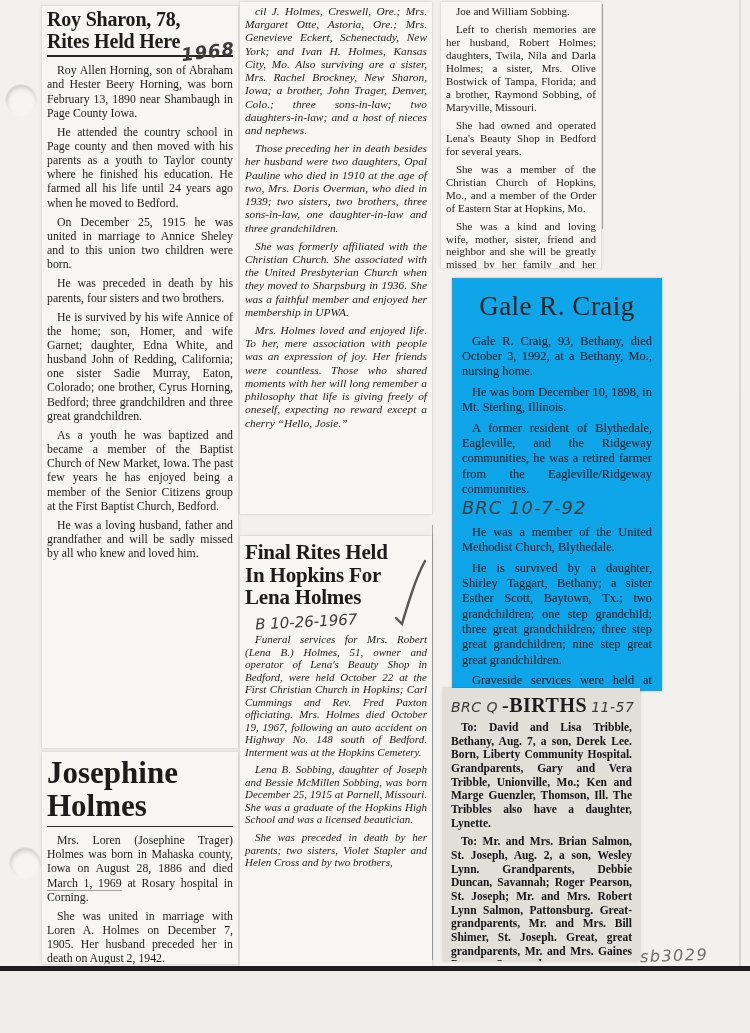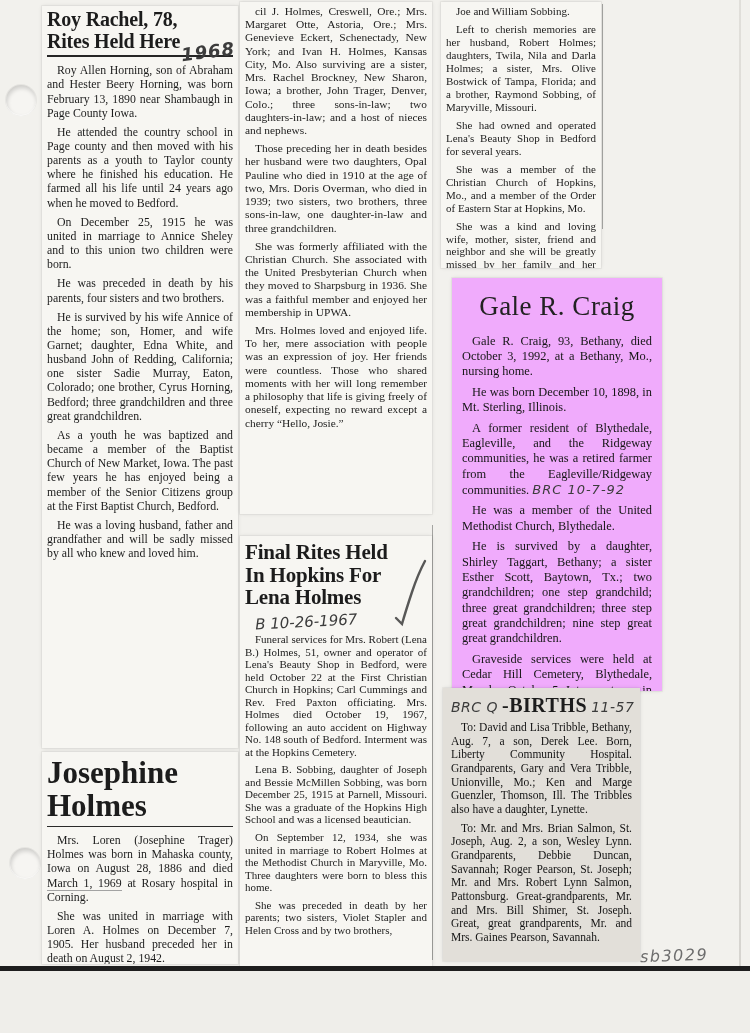--- a/index.html
+++ b/index.html
@@ -8,21 +8,21 @@
     background:#f2f1ed;overflow:hidden;
     font-family:"Liberation Serif",serif;color:#1c1c1c;
   }
   .clip{
     position:absolute;background:#f7f6f2;
     box-shadow:0 0 4px rgba(0,0,0,.10), 0 0 0 1px rgba(0,0,0,.03);
     box-sizing:border-box;overflow:hidden;padding:3px 5px;
   }
   .clip p{margin:0 0 5px 0;text-indent:10px;text-align:justify;}
   .col1 p{font-size:11.8px;line-height:1.2;}
-  .col2 p{font-size:11.4px;line-height:1.16;}
+  .col2 p{font-size:11.4px;line-height:1.16;font-style:italic;}
   .col3 p{font-size:11px;line-height:1.18;}
   .final p{font-size:11px;line-height:1.14;}
   .headline{
     font-weight:bold;font-size:20px;line-height:1.08;
     border-bottom:2px solid #262626;padding-bottom:3px;margin-bottom:6px;
     letter-spacing:-0.2px;position:relative;
   }
   .headline-jo{
     font-weight:bold;font-size:31px;line-height:1.05;
     border-bottom:1.5px solid #2a2a2a;padding-bottom:4px;margin:2px 0 6px 0;
@@ -34,27 +34,27 @@
   .headline-craig{
     font-weight:400;font-size:27px;line-height:1.1;text-align:center;
     margin:10px 0 12px 0;letter-spacing:0.5px;color:#222;
   }
   .hw{
     font-family:"DejaVu Sans",sans-serif;font-style:italic;color:#3c3c3c;
     white-space:nowrap;
   }
   .hw-year{position:absolute;font-size:18px;transform:rotate(-7deg);letter-spacing:1px;}
   .hw-date{display:block;font-size:15px;transform:rotate(-3deg);margin:1px 0 4px 10px;}
-  .hw-inline{font-size:13px;letter-spacing:1px;}
+  .hw-inline{font-size:18px;letter-spacing:1px;}
   .hw-small{font-size:14px;letter-spacing:0.5px;}
   .hw-code{position:absolute;font-size:16px;color:#6e6e6e;transform:rotate(-2deg);letter-spacing:1.5px;}
-  .craig{background:#f0abfc;padding:4px 10px;}
+  .craig{background:#0ea5e9;padding:4px 10px;}
   .craig p{font-size:12.4px;line-height:1.24;color:#161616;}
   .births{background:#e2dfd9;padding:4px 8px;}
-  .births p{font-size:11.5px;line-height:1.19;color:#141414;}
+  .births p{font-size:11.5px;line-height:1.19;color:#141414;font-weight:bold;}
   .births-header{
     text-align:center;margin:2px 0 4px 0;white-space:nowrap;
   }
   .births-title{font-weight:bold;font-size:20px;letter-spacing:0.5px;}
   .underlined{border-bottom:1px solid #a3a3a3;}
   .vrule{position:absolute;width:1px;background:#3a3a3a;opacity:.42;}
   .hole{
     position:absolute;width:30px;height:30px;border-radius:50%;
     background:#f6f5f2;
     box-shadow:inset 1px 3px 4px rgba(0,0,0,.16), 0 1px 1px rgba(255,255,255,.8), 0 0 0 1px rgba(0,0,0,.05);
@@ -73,21 +73,21 @@
   <div class="hole" style="left:10px;top:848px;"></div>
   <div class="page-edge"></div>
 
   <div class="vrule" style="left:236px;top:10px;height:495px;"></div>
   <div class="vrule" style="left:430px;top:4px;height:510px;"></div>
   <div class="vrule" style="left:432px;top:525px;height:435px;"></div>
   <div class="vrule" style="left:602px;top:4px;height:225px;"></div>
 
   <div class="clip col1" style="left:42px;top:6px;width:196px;height:742px;">
     <div class="headline">
-      <span>Roy Rachel, 78,</span><br>
+      <span>Roy Sharon, 78,</span><br>
       <span>Rites Held Here</span>
       <span class="hw hw-year" style="right:-2px;bottom:-6px;">1968</span>
     </div>
     <p>Roy Allen Horning, son of Abraham and Hester Beery Horning, was born February 13, 1890 near Shambaugh in Page County Iowa.</p>
     <p>He attended the country school in Page county and then moved with his parents as a youth to Taylor county where he finished his education. He farmed all his life until 24 years ago when he moved to Bedford.</p>
     <p>On December 25, 1915 he was united in marriage to Annice Sheley and to this union two children were born.</p>
     <p>He was preceded in death by his parents, four sisters and two brothers.</p>
     <p>He is survived by his wife Annice of the home; son, Homer, and wife Garnet; daughter, Edna White, and husband John of Redding, California; one sister Sadie Murray, Eaton, Colorado; one brother, Cyrus Horning, Bedford; three grandchildren and three great grandchildren.</p>
     <p>As a youth he was baptized and became a member of the Baptist Church of New Market, Iowa. The past few years he has enjoyed being a member of the Senior Citizens group at the First Baptist Church, Bedford.</p>
     <p>He was a loving husband, father and grandfather and will be sadly missed by all who knew and loved him.</p>
@@ -112,21 +112,20 @@
       <span>Final Rites Held</span><br>
       <span>In Hopkins For</span><br>
       <span>Lena Holmes</span>
     </div>
     <svg class="checkmark-svg" width="36" height="70" viewBox="0 0 36 70">
       <path d="M4 60 Q8 64 10 66 Q14 52 20 34 Q26 16 33 3" fill="none" stroke="#3c3c3c" stroke-width="2.4" stroke-linecap="round" opacity="0.85"></path>
     </svg>
     <span class="hw hw-date">B 10-26-1967</span>
     <p>Funeral services for Mrs. Robert (Lena B.) Holmes, 51, owner and operator of Lena's Beauty Shop in Bedford, were held October 22 at the First Christian Church in Hopkins; Carl Cummings and Rev. Fred Paxton officiating. Mrs. Holmes died October 19, 1967, following an auto accident on Highway No. 148 south of Bedford. Interment was at the Hopkins Cemetery.</p>
     <p>Lena B. Sobbing, daughter of Joseph and Bessie McMillen Sobbing, was born December 25, 1915 at Parnell, Missouri. She was a graduate of the Hopkins High School and was a licensed beautician.</p>
-    <p>On September 12, 1934, she was united in marriage to Robert Holmes at the Methodist Church in Maryville, Mo. Three daughters were born to bless this home.</p>
     <p>She was preceded in death by her parents; two sisters, Violet Stapler and Helen Cross and by two brothers,</p>
   </div>
 
   <div class="clip col3" style="left:441px;top:2px;width:160px;height:266px;">
     <p>Joe and William Sobbing.</p>
     <p>Left to cherish memories are her husband, Robert Holmes; daughters, Twila, Nila and Darla Holmes; a sister, Mrs. Olive Bostwick of Tampa, Florida; and a brother, Raymond Sobbing, of Maryville, Missouri.</p>
     <p>She had owned and operated Lena's Beauty Shop in Bedford for several years.</p>
     <p>She was a member of the Christian Church of Hopkins, Mo., and a member of the Order of Eastern Star at Hopkins, Mo.</p>
     <p>She was a kind and loving wife, mother, sister, friend and neighbor and she will be greatly missed by her family and her many friends.</p>
   </div>

